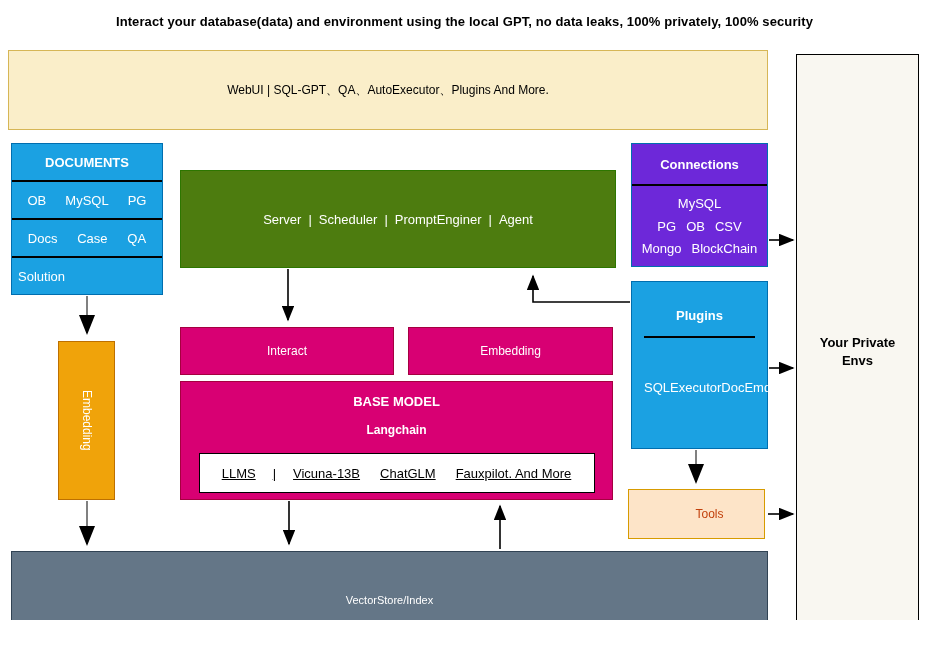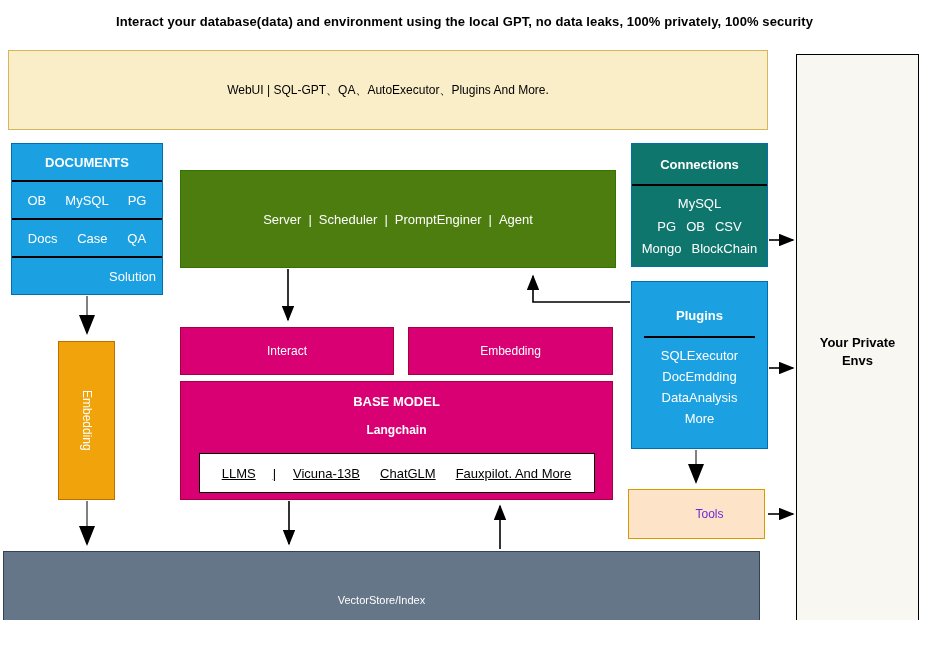--- a/index.html
+++ b/index.html
@@ -67,36 +67,36 @@
     display: flex;
     align-items: center;
     justify-content: space-around;
     color: #ffffff;
     font-size: 13px;
     border-top: 2px solid #000000;
     padding: 0 6px;
     box-sizing: border-box;
   }
   .docs-row span { white-space: nowrap; }
-  .docs-row.solution { justify-content: flex-end; }
+  .docs-row.solution { justify-content: flex-start; }
 
   
   .server {
     left: 180px; top: 170px; width: 436px; height: 98px;
     background: #4d7c0f;
     border: 1px solid #2d7600;
     color: #ffffff;
     font-size: 13px;
   }
   .server .sep { padding: 0 7px; color: #ffffff; }
 
   
   .connections {
     left: 631px; top: 143px; width: 137px; height: 124px;
-    background: #0f766e;
+    background: #6d28d9;
     border: 1px solid #006eaf;
     flex-direction: column;
     padding: 0;
     justify-content: space-between;
   }
   .conn-head {
     width: 100%; height: 40px;
     display: flex; align-items: center; justify-content: center;
     color: #ffffff; font-weight: bold; font-size: 13px;
   }
@@ -120,21 +120,21 @@
     padding: 12px;
   }
   .plug-head {
     width: 100%; height: 42px;
     display: flex; align-items: center; justify-content: center;
     color: #ffffff; font-weight: bold; font-size: 13px;
   }
   .plug-body {
     width: 100%; flex: 1;
     border-top: 2px solid #000000;
-    display: flex; flex-direction: column;
+    display: flex; flex-direction: row;
     align-items: center; justify-content: space-evenly;
     color: #ffffff; font-size: 13px;
     padding: 4px 0;
     box-sizing: border-box;
   }
 
   
   .pink {
     background: #d80073;
     border: 1px solid #a50040;
@@ -182,28 +182,28 @@
     writing-mode: vertical-rl;
     text-orientation: mixed;
     white-space: nowrap;
   }
 
   
   .tools {
     left: 628px; top: 489px; width: 137px; height: 50px;
     background: #fde4c8;
     border: 1px solid #d79b00;
-    color: #6d28d9;
+    color: #c2410c;
     font-size: 12px;
     padding-left: 26px;
   }
 
   
   .vectorstore {
-    left: 3px; top: 551px; width: 757px; height: 98px;
+    left: 11px; top: 551px; width: 757px; height: 98px;
     background: #647687;
     border: 1px solid #314354;
     color: #ffffff;
     font-size: 11px;
   }
 
   
   .privenv {
     left: 796px; top: 54px; width: 123px; height: 596px;
     background: #f9f7f1;

